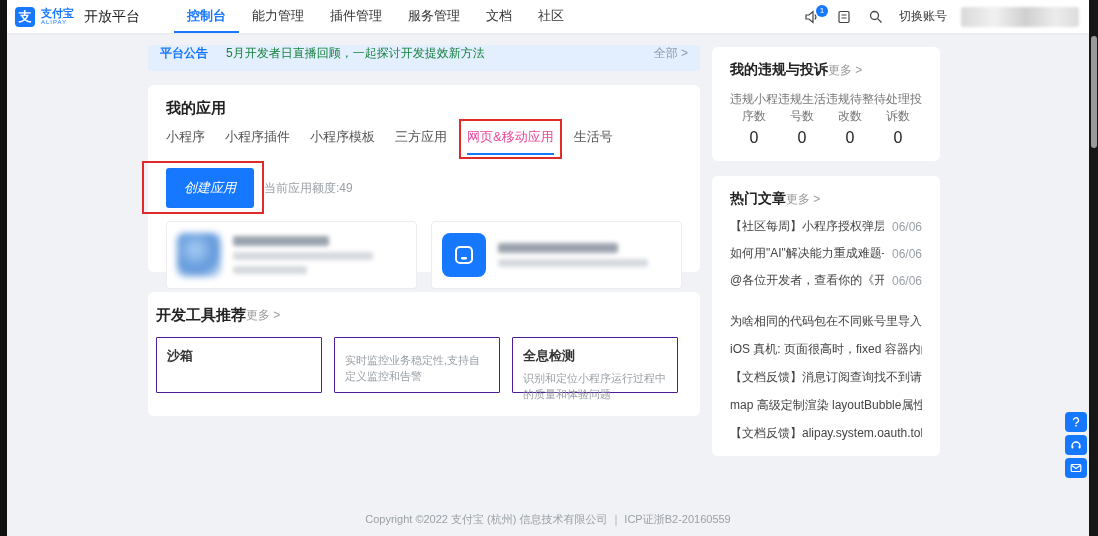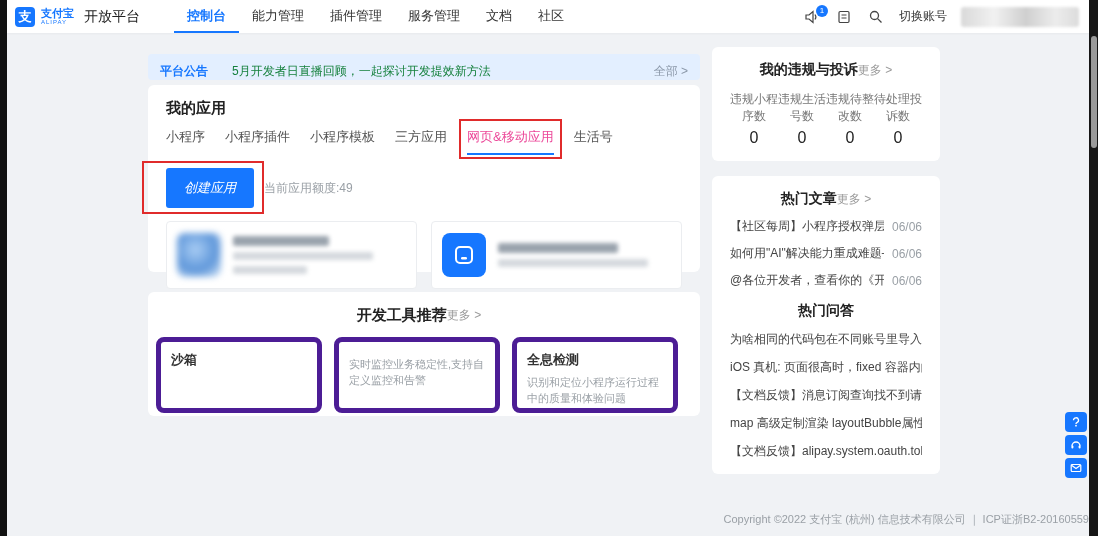--- a/index.html
+++ b/index.html
@@ -46,28 +46,28 @@
   .switch-account { font-size:12px; color:#333; cursor:pointer; white-space:nowrap; }
   .acct-blur {
     width:118px; height:20px; border-radius:3px; overflow:hidden; cursor:pointer;
     background:linear-gradient(90deg,#d9d9d9,#f1f1f1 28%,#cfcfcf 55%,#ececec 80%,#dcdcdc);
     filter:blur(1.5px);
   }
 
   
   .card { position:absolute; background:#fff; border-radius:6px; padding:14px 18px; }
   .card-title { font-size:15px; color:#222; font-weight:600; }
-  .card-head { display:flex; align-items:center; justify-content:center; }
+  .card-head { display:flex; align-items:center; justify-content:flex-start; }
   .more-link { font-size:12px; color:#999; cursor:pointer; white-space:nowrap; }
 
   
   .banner {
-    position:absolute; left:148px; top:54px; width:552px; height:26px;
-    background:#e3efff; border-radius:4px; display:flex; align-items:flex-end;
-    padding:0 12px; gap:24px;
+    position:absolute; left:148px; top:45px; width:552px; height:26px;
+    background:#e3efff; border-radius:4px; display:flex; align-items:flex-start;
+    padding:0 12px; gap:18px;
   }
   .banner-tag { font-size:12px; font-weight:bold; color:#1677ff; white-space:nowrap; }
   .banner-text { font-size:12px; color:#15803d; flex:1; white-space:nowrap; overflow:hidden; }
   .banner-all { font-size:12px; color:#8a97a8; cursor:pointer; white-space:nowrap; }
 
   
   .card-myapps { left:148px; top:85px; width:552px; height:187px; }
   .tabs { display:flex; gap:20px; margin-top:10px; }
   .tab {
     font-size:13px; color:#555; cursor:pointer; padding-bottom:7px;
@@ -100,21 +100,21 @@
   }
   .app-lines { display:flex; flex-direction:column; gap:6px; }
   .blur-bar { border-radius:2px; filter:blur(2px); }
   .bar-dark { background:#9aa3ad; height:10px; }
   .bar-light { background:#d5d9de; height:8px; }
 
   
   .card-devtools { left:148px; top:292px; width:552px; height:124px;padding-left:8px; }
   .tools { display:flex; gap:12px; margin-top:12px; }
   .tool {
-    width:166px; height:76px; border:5px solid #4c1d95; border-radius:8px;
+    width:166px; height:56px; border:1px solid #4c1d95; border-radius:1px;
     padding:9px 10px; cursor:pointer; background:#fff;
   }
   .tool-name { font-size:13px; color:#333; font-weight:600; }
   .tool-desc { font-size:11px; color:#9aa0a6; margin-top:6px; line-height:1.45; }
 
   
   .card-violations { left:712px; top:47px; width:228px; }
   .stats { display:grid; grid-template-columns:1fr 1fr 1fr 1fr; row-gap:12px; margin-top:12px; }
   .stat { text-align:center; }
   .stat-label { font-size:12px; color:#777; }
@@ -123,21 +123,21 @@
   .card-articles { left:712px; top:176px; width:228px; }
   .article-row { display:flex; justify-content:space-between; align-items:center; margin-top:10px; cursor:pointer; gap:8px; }
   .article-title { font-size:12px; color:#444; white-space:nowrap; overflow:hidden; flex:1; }
   .article-date { font-size:12px; color:#9aa0a6; white-space:nowrap; }
 
   .card-qa { left:712px; top:288px; width:228px; }
   .qa-row { font-size:12px; color:#444; margin-top:11px; white-space:nowrap; overflow:hidden; cursor:pointer; }
 
   
   .footer {
-    position:absolute; left:7px; right:9px; bottom:9px; text-align:right;
+    position:absolute; left:7px; right:9px; bottom:9px; text-align:center;
     font-size:11px; color:#9aa0a6;
   }
 
   
   .float-btns { position:absolute; right:11px; top:412px; display:flex; flex-direction:column; gap:3px; z-index:55; }
   .float-btn {
     width:22px; height:20px; background:#1677ff; border-radius:4px;
     display:flex; align-items:center; justify-content:center; cursor:pointer; color:#fff; font-size:11px;
   }
 </style>
@@ -305,23 +305,20 @@
       <span class="article-title">@各位开发者，查看你的《开发...</span>
       <span class="article-date">06/06</span>
     </div>
     <div class="article-row">
       <span class="article-title">商家转账服务</span>
       <span class="article-date">06/09</span>
     </div>
   </section>
 
   <section class="card card-qa">
-    <div class="card-head">
-      <div class="card-title" style="font-size:14px">热门问答</div>
-    </div>
     <div class="qa-row">为啥相同的代码包在不同账号里导入却是不同的效果呢...</div>
     <div class="qa-row">iOS 真机: 页面很高时，fixed 容器内的 input唤起的键...</div>
     <div class="qa-row">【文档反馈】消息订阅查询找不到请求sdk</div>
     <div class="qa-row">map 高级定制渲染 layoutBubble属性没有官方的解释文...</div>
     <div class="qa-row">【文档反馈】alipay.system.oauth.token(换取授权访问...</div>
   </section>
 
   <div class="float-btns">
     <div class="float-btn">
       <svg width="12" height="12" viewBox="0 0 12 12">

